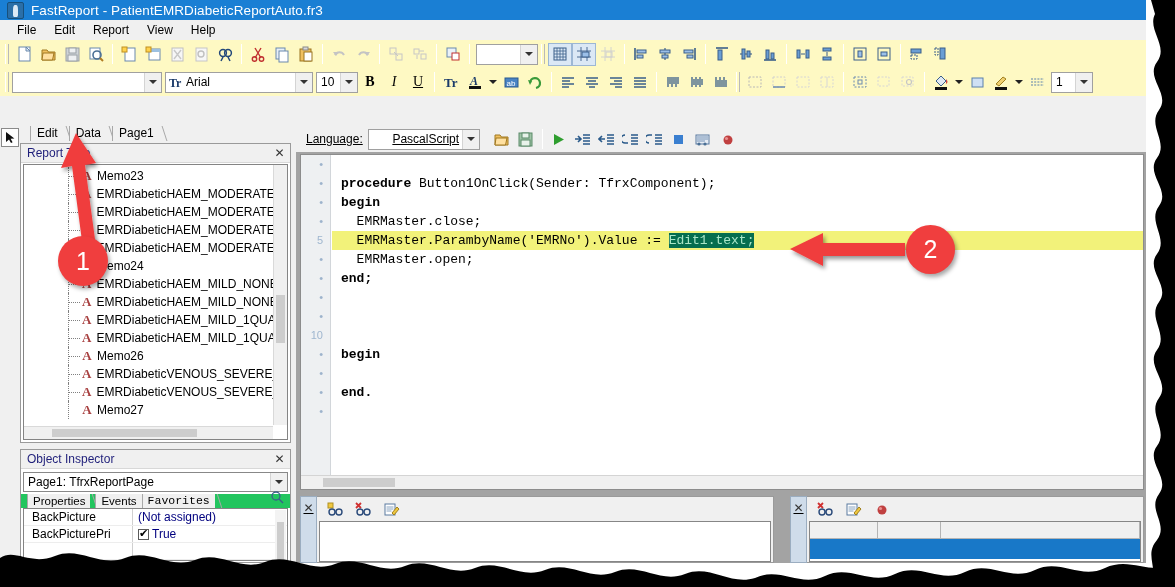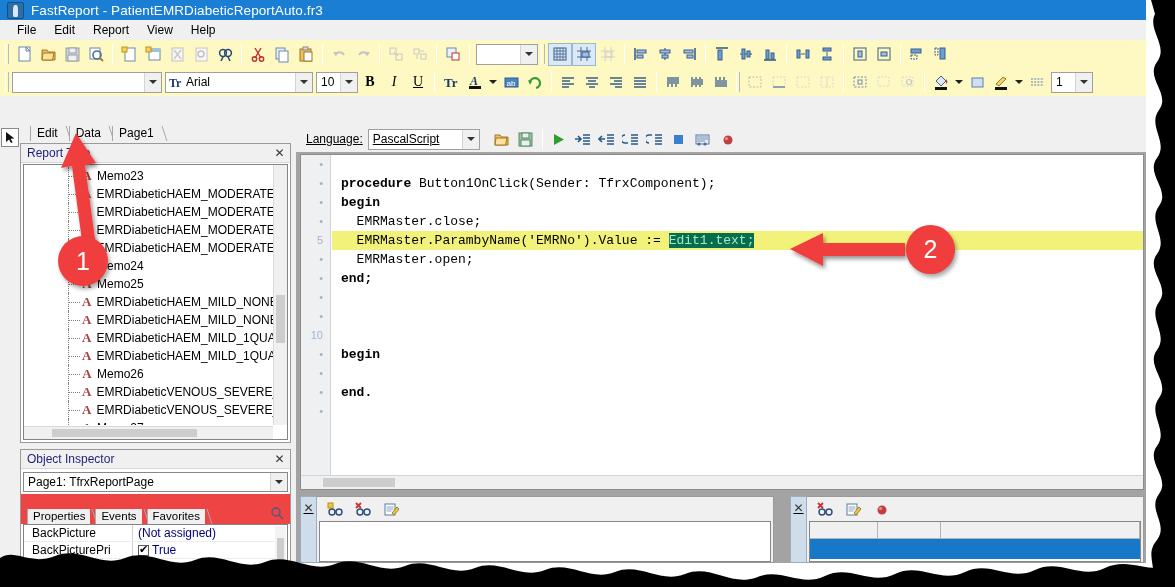--- a/index.html
+++ b/index.html
@@ -152,22 +152,22 @@
   }
   .hscroll .thumb { position:absolute; top:2px; bottom:2px; left:28px; width:145px; background:#cdcdcd;}
 
   
   .oi { margin-top:6px; display:flex; flex-direction:column; flex:none; }
   .oi-combo {
     height:20px; margin:3px 2px 2px 2px; border:1px solid #888; background:#fff;
     display:flex; align-items:center; font-size:12px; padding-left:4px; position:relative;
   }
   .oi-tabs {
-    height:30px; display:flex; align-items:flex-end; padding-left:6px;
-    background:#ef4444; position:relative;
+    height:14px; display:flex; padding-left:6px;
+    background:#22c55e; position:relative;
   }
   .oitab {
     font-size:11.5px; padding:0 5px 1px 5px; line-height:14px;
     border-left:1px solid #a8a8a8; position:relative; background:#f0f0f0;
   }
   .oitab::after{
     content:""; position:absolute; right:-5px; top:0; bottom:0; width:6px;
     border-right:1px solid #a8a8a8; transform:skewX(18deg);
   }
   .oi-search { position:absolute; right:6px; bottom:1px; }
@@ -760,26 +760,20 @@
               <div class="tree-row">
                 <span class="vline"></span>
                 <span class="dots"></span>
                 <span class="aglyph">A</span>
                 <span>Memo24</span>
               </div>
               <div class="tree-row">
                 <span class="vline"></span>
                 <span class="dots"></span>
                 <span class="aglyph">A</span>
-                <span>Memo25</span>
-              </div>
-              <div class="tree-row">
-                <span class="vline"></span>
-                <span class="dots"></span>
-                <span class="aglyph">A</span>
                 <span>EMRDiabeticHAEM_MILD_NONE_O</span>
               </div>
               <div class="tree-row">
                 <span class="vline"></span>
                 <span class="dots"></span>
                 <span class="aglyph">A</span>
                 <span>EMRDiabeticHAEM_MILD_NONE_O</span>
               </div>
               <div class="tree-row">
                 <span class="vline"></span>
@@ -833,21 +827,21 @@
         </div>
         <div class="oi-combo">
           <span>Page1: TfrxReportPage</span>
           <span class="arrow" style="position:absolute;right:0;top:0;bottom:0;width:17px;background:#f0f0f0;border-left:1px solid #d4d4d4;display:flex;align-items:center;justify-content:center;">
             <i style="width:0;height:0;border-left:4px solid transparent;border-right:4px solid transparent;border-top:4px solid #333;"></i>
           </span>
         </div>
         <div class="oi-tabs">
           <div class="oitab">Properties</div>
           <div class="oitab" style="margin-left:5px;">Events</div>
-          <div class="oitab" style="margin-left:5px;">Favorites</div>
+          <div class="oitab" style="font-family:Liberation Mono, monospace;">Favorites</div>
           <span class="oi-search">
             <svg width="14" height="14">
                 <circle cx="6" cy="6" r="4" fill="none" stroke="#3a5f8a" stroke-width="1.3"></circle>
                 <path d="M9 9 L13 13" stroke="#3a5f8a" stroke-width="1.5"></path>
               </svg>
           </span>
         </div>
         <div class="oi-grid">
           <div class="oi-row">
             <span class="oi-name">BackPicture</span>
@@ -873,21 +867,21 @@
         </div>
       </div>
     </div>
 
     <div style="width:5px;background:#f0f0f0;"></div>
 
     <div class="rightcol">
 
       <div class="code-tb">
         <span class="tb-label">Language:</span>
-        <div class="combo" style="width:112px;">
+        <div class="combo" style="width:112px;justify-content:center;">
           <span>PascalScript</span>
           <span class="arrow">
               <i></i>
             </span>
         </div>
         <span style="width:10px;display:inline-block;"></span>
         <div class="tbtn">
           <svg width="17" height="16">
               <path d="M2 4h5l1.5 2H15v8H2z" fill="#f0c060" stroke="#a07820"></path>
               <path d="M3 7h11l-1.5 7H2z" fill="#ffe0a0" stroke="#a07820"></path>

